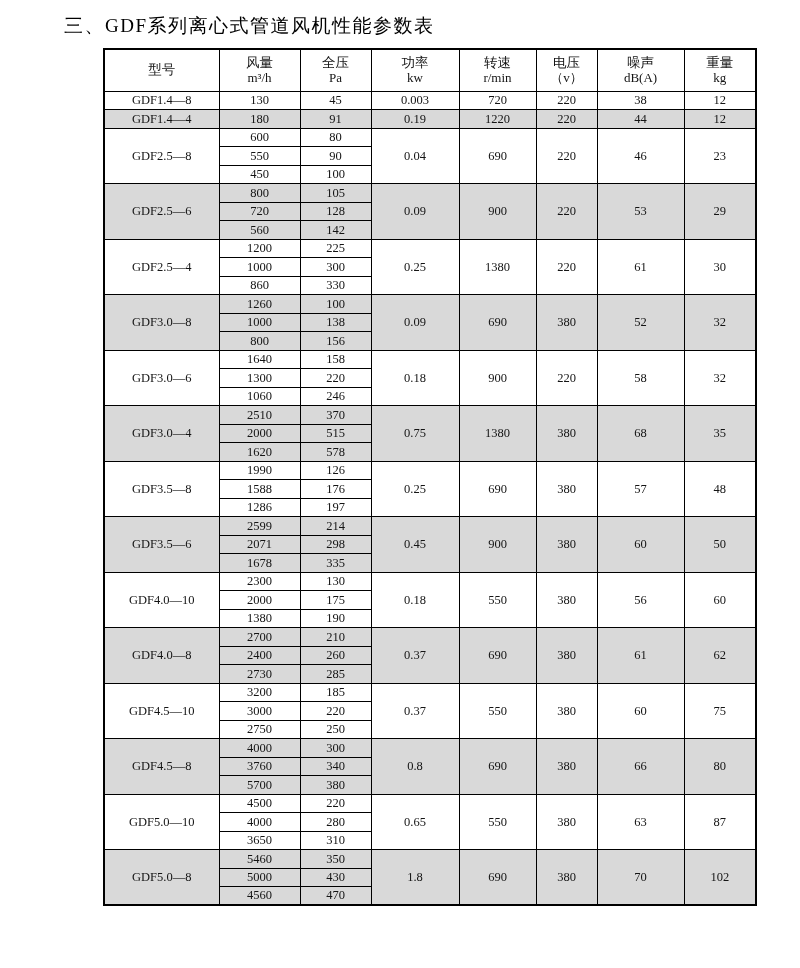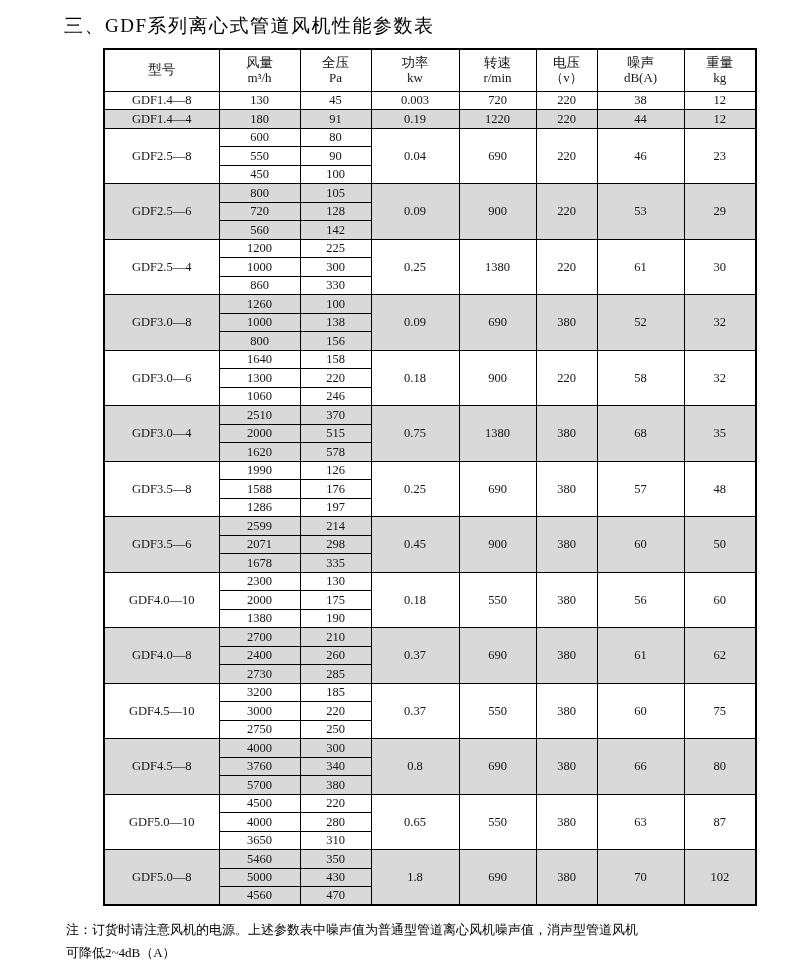--- a/index.html
+++ b/index.html
@@ -361,17 +361,13 @@
           <td>5000</td>
           <td>430</td>
         </tr>
         <tr class="shaded">
           <td>4560</td>
           <td>470</td>
         </tr>
       </tbody>
   </table>
 
-  <p class="note">
-    <span>注：订货时请注意风机的电源。上述参数表中噪声值为普通型管道离心风机噪声值，消声型管道风机</span><br>
-    <span>可降低2~4dB（A）</span>
-  </p>
 </div>
 
 </body></html>

